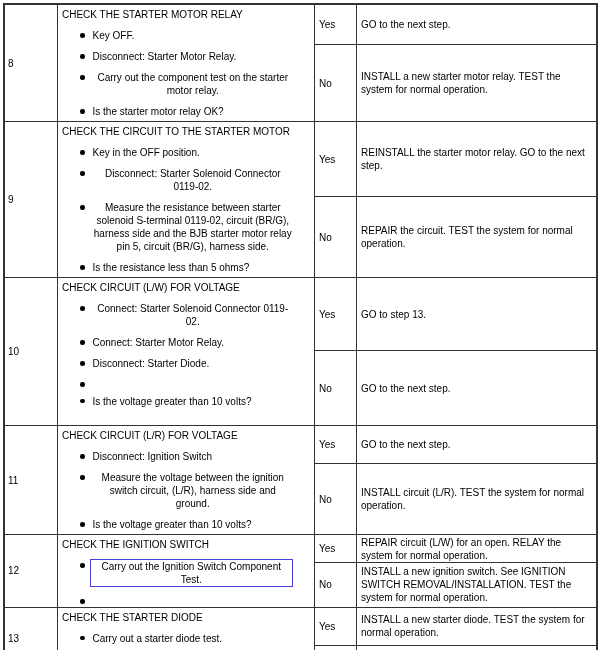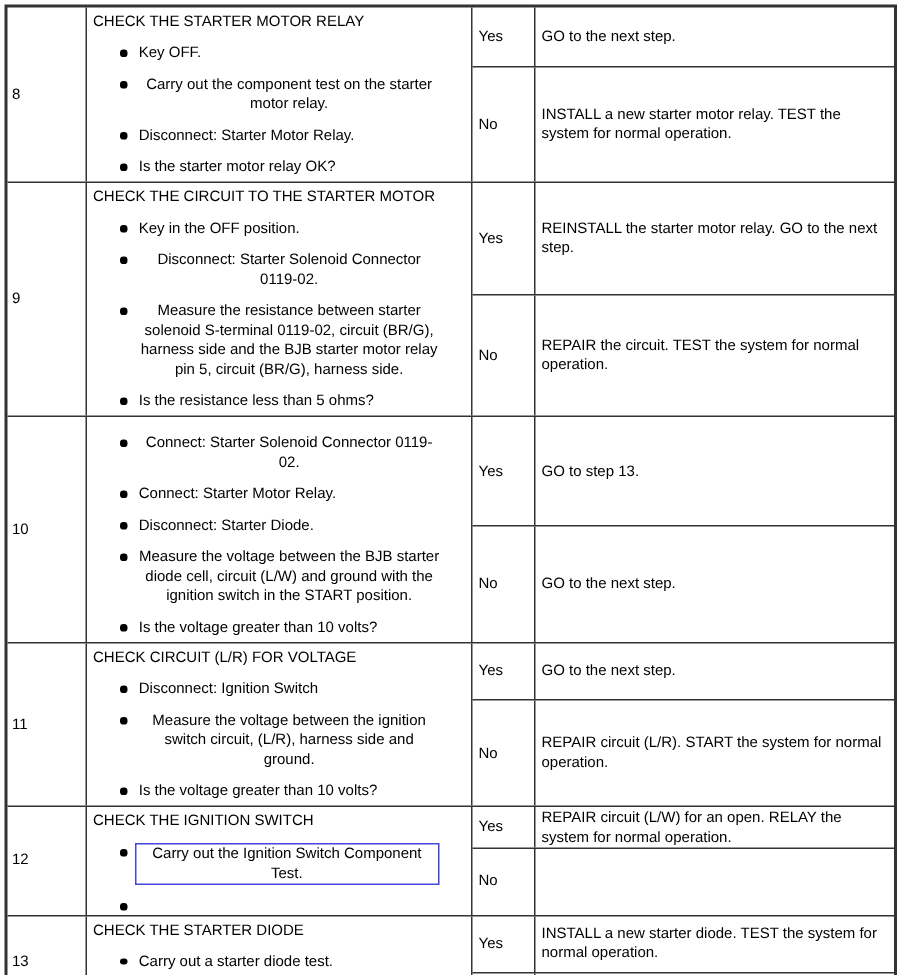--- a/index.html
+++ b/index.html
@@ -72,25 +72,25 @@
       <div class="c-num">8</div>
       <div class="c-desc">
         <div class="title">CHECK THE STARTER MOTOR RELAY</div>
         <ul class="bullets">
           <li>
               <span class="dot"></span>
               <span class="bt">Key OFF.</span>
             </li>
           <li>
               <span class="dot"></span>
+              <span class="bt">Disconnect: Starter Motor Relay.</span>
+            </li>
+          <li>
+              <span class="dot"></span>
               <span class="bt">Carry out the component test on the starter motor relay.</span>
-            </li>
-          <li>
-              <span class="dot"></span>
-              <span class="bt">Disconnect: Starter Motor Relay.</span>
             </li>
           <li class="q">
               <span class="dot"></span>
               <span class="bt">Is the starter motor relay OK?</span>
             </li>
         </ul>
       </div>
       <div class="c-yn">
         <div class="sub yes">
           <div class="lbl">Yes</div>
@@ -134,36 +134,36 @@
         <div class="sub no">
           <div class="lbl">No</div>
           <div class="act">REPAIR the circuit. TEST the system for normal operation.</div>
         </div>
       </div>
     </section>
 
     <section class="row r10">
       <div class="c-num">10</div>
       <div class="c-desc">
+        <div class="title">CHECK CIRCUIT (L/W) FOR VOLTAGE</div>
         <ul class="bullets">
           <li>
               <span class="dot"></span>
               <span class="bt">Connect: Starter Solenoid Connector 0119-02.</span>
             </li>
           <li>
               <span class="dot"></span>
               <span class="bt">Connect: Starter Motor Relay.</span>
             </li>
           <li>
               <span class="dot"></span>
               <span class="bt">Disconnect: Starter Diode.</span>
             </li>
           <li>
               <span class="dot"></span>
-              <span class="bt">Measure the voltage between the BJB starter diode cell, circuit (L/W) and ground with the ignition switch in the START position.</span>
             </li>
           <li class="q">
               <span class="dot"></span>
               <span class="bt">Is the voltage greater than 10 volts?</span>
             </li>
         </ul>
       </div>
       <div class="c-yn">
         <div class="sub yes">
           <div class="lbl">Yes</div>
@@ -195,21 +195,21 @@
             </li>
         </ul>
       </div>
       <div class="c-yn">
         <div class="sub yes">
           <div class="lbl">Yes</div>
           <div class="act">GO to the next step.</div>
         </div>
         <div class="sub no">
           <div class="lbl">No</div>
-          <div class="act">REPAIR circuit (L/R). START the system for normal operation.</div>
+          <div class="act">INSTALL circuit (L/R). TEST the system for normal operation.</div>
         </div>
       </div>
     </section>
 
     <section class="row r12">
       <div class="c-num">12</div>
       <div class="c-desc">
         <div class="title">CHECK THE IGNITION SWITCH</div>
         <ul class="bullets">
           <li>
@@ -221,20 +221,21 @@
             </li>
         </ul>
       </div>
       <div class="c-yn">
         <div class="sub yes">
           <div class="lbl">Yes</div>
           <div class="act">REPAIR circuit (L/W) for an open. RELAY the system for normal operation.</div>
         </div>
         <div class="sub no">
           <div class="lbl">No</div>
+          <div class="act">INSTALL a new ignition switch. See IGNITION SWITCH REMOVAL/INSTALLATION. TEST the system for normal operation.</div>
         </div>
       </div>
     </section>
 
     <section class="row r13">
       <div class="c-num">13</div>
       <div class="c-desc">
         <div class="title">CHECK THE STARTER DIODE</div>
         <ul class="bullets">
           <li>

